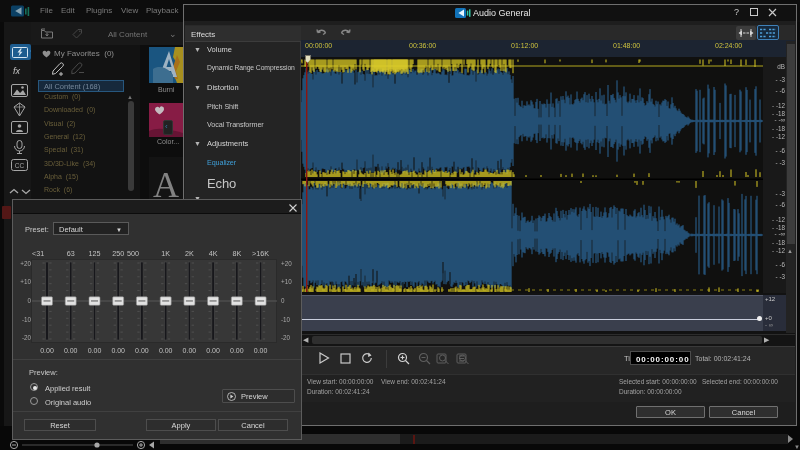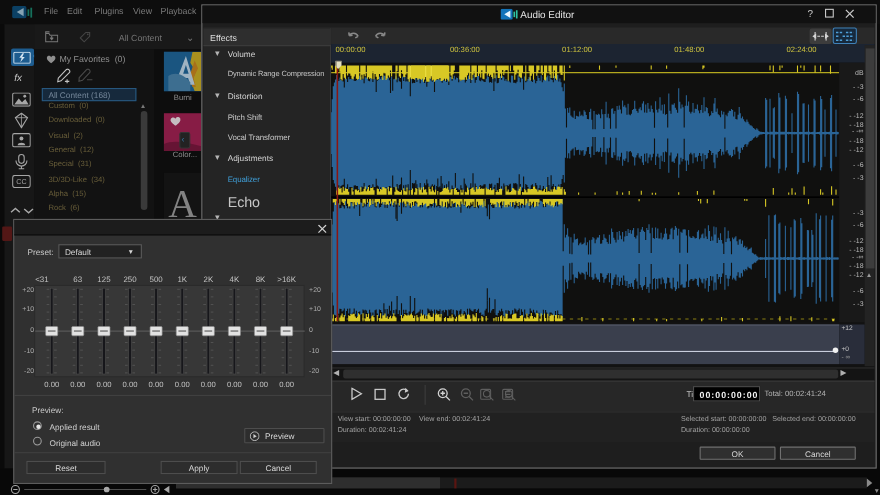--- a/index.html
+++ b/index.html
@@ -143,21 +143,21 @@
 
 <div class="ab" style="left:183px;top:4px;width:614px;height:422px;background:#1e1e1e;border:1px solid #6f6f6f"></div>
 
 <div class="ab" style="left:184px;top:5px;width:612px;height:16px;background:#111"></div>
 <svg class="ab" style="left:455px;top:8px" width="16" height="10" viewBox="0 0 16 10">
  <rect x="0" y="0" width="11" height="10" rx="1.5" fill="#1273b9"></rect>
  <path d="M9,1.6 L3.4,5 L9,8.4 Z" fill="#e8f6ff"></path>
  <rect x="11.8" y="2.6" width="1.5" height="5" fill="#2ec3a4"></rect>
  <rect x="14" y="1.3" width="1.5" height="7.5" fill="#2ec3a4"></rect>
 </svg>
-<div class="ab" style="left:473px;top:7.5px;font-size:9px;color:#e6e6e6">Audio Editor</div>
+<div class="ab" style="left:473px;top:7.5px;font-size:9px;color:#e6e6e6">Audio General</div>
 <div class="ab" style="left:734px;top:7px;font-size:9px;color:#c9c9c9">?</div>
 <div class="ab" style="left:750px;top:6px;width:8px;height:8px;border:1px solid #c9c9c9;margin-top:2px"></div>
 <svg class="ab" style="left:768px;top:8px" width="9" height="9" viewBox="0 0 9 9">
       <path d="M1,1 L8,8 M8,1 L1,8" stroke="#c9c9c9" stroke-width="1.2"></path>
     </svg>
 
 <div class="ab" style="left:185px;top:25px;width:610px;height:15px;background:#292929"></div>
 <svg class="ab" style="left:316px;top:28px" width="12" height="9" viewBox="0 0 12 9">
  <path d="M1.5,4.5 C3,1.5 8,1.5 9.5,5 M1.5,4.5 l-0.4,-3 M1.5,4.5 l3,-0.5 M9.5,5 l-2.5,1.5" fill="none" stroke="#888" stroke-width="1.4"></path>
 </svg>
@@ -376,21 +376,21 @@
   <div class="ab" style="left:12px;top:25px;font-size:7.5px;color:#c9c9c9">Preset:</div>
   <div class="ab" style="left:40px;top:22px;width:76px;height:13px;background:#222;border:1px solid #5a5a5a"></div>
   <div class="ab" style="left:46px;top:25px;font-size:7.5px;color:#d5d5d5">Default</div>
   <div class="ab" style="left:103px;top:26.5px;font-size:6px;color:#d5d5d5;line-height:6px">▼</div>
 
   <div class="ab" style="left:18px;top:59px;width:246px;height:84px;background:#373737;border:1px solid #2a2a2a"></div>
   <div style="position:absolute;left:19.0px;top:49px;width:30px;text-align:left;font-size:7.2px;color:#c2c2c2">&lt;31</div>
       <div style="position:absolute;left:42.7px;top:49px;width:30px;text-align:center;font-size:7.2px;color:#c2c2c2">63</div>
       <div style="position:absolute;left:66.5px;top:49px;width:30px;text-align:center;font-size:7.2px;color:#c2c2c2">125</div>
       <div style="position:absolute;left:90.2px;top:49px;width:30px;text-align:center;font-size:7.2px;color:#c2c2c2">250</div>
-      <div style="position:absolute;left:113.9px;top:49px;width:30px;text-align:center;font-size:7.2px;color:#c2c2c2">500</div>
+      <div style="position:absolute;left:113.9px;top:49px;width:30px;font-size:7.2px;color:#c2c2c2">500</div>
       <div style="position:absolute;left:137.7px;top:49px;width:30px;text-align:center;font-size:7.2px;color:#c2c2c2">1K</div>
       <div style="position:absolute;left:161.4px;top:49px;width:30px;text-align:center;font-size:7.2px;color:#c2c2c2">2K</div>
       <div style="position:absolute;left:185.1px;top:49px;width:30px;text-align:center;font-size:7.2px;color:#c2c2c2">4K</div>
       <div style="position:absolute;left:208.8px;top:49px;width:30px;text-align:center;font-size:7.2px;color:#c2c2c2">8K</div>
       <div style="position:absolute;left:232.6px;top:49px;width:30px;text-align:center;font-size:7.2px;color:#c2c2c2">&gt;16K</div>
   <svg class="ab" style="left:0;top:0" width="290" height="241" viewBox="0 0 290 241">
         <path d="M19,101.0H264" stroke="#585858" stroke-width="1"></path>
         <path d="M29.4,63.0h2.4M36.2,63.0h2.4M29.4,69.9h2.4M36.2,69.9h2.4M29.4,76.8h2.4M36.2,76.8h2.4M29.4,83.7h2.4M36.2,83.7h2.4M29.4,90.6h2.4M36.2,90.6h2.4M29.4,97.5h2.4M36.2,97.5h2.4M29.4,104.5h2.4M36.2,104.5h2.4M29.4,111.4h2.4M36.2,111.4h2.4M29.4,118.3h2.4M36.2,118.3h2.4M29.4,125.2h2.4M36.2,125.2h2.4M29.4,132.1h2.4M36.2,132.1h2.4M29.4,139.0h2.4M36.2,139.0h2.4" stroke="#565656" stroke-width="0.8" fill="none"></path>
         <rect x="32.8" y="62" width="2.4" height="78" fill="#17171b" stroke="#4c4c4c" stroke-width="0.5"></rect>
         <rect x="28.5" y="96.8" width="11" height="8.5" rx="1" fill="#e2e2e2" stroke="#8a8a8a" stroke-width="0.6"></rect>

